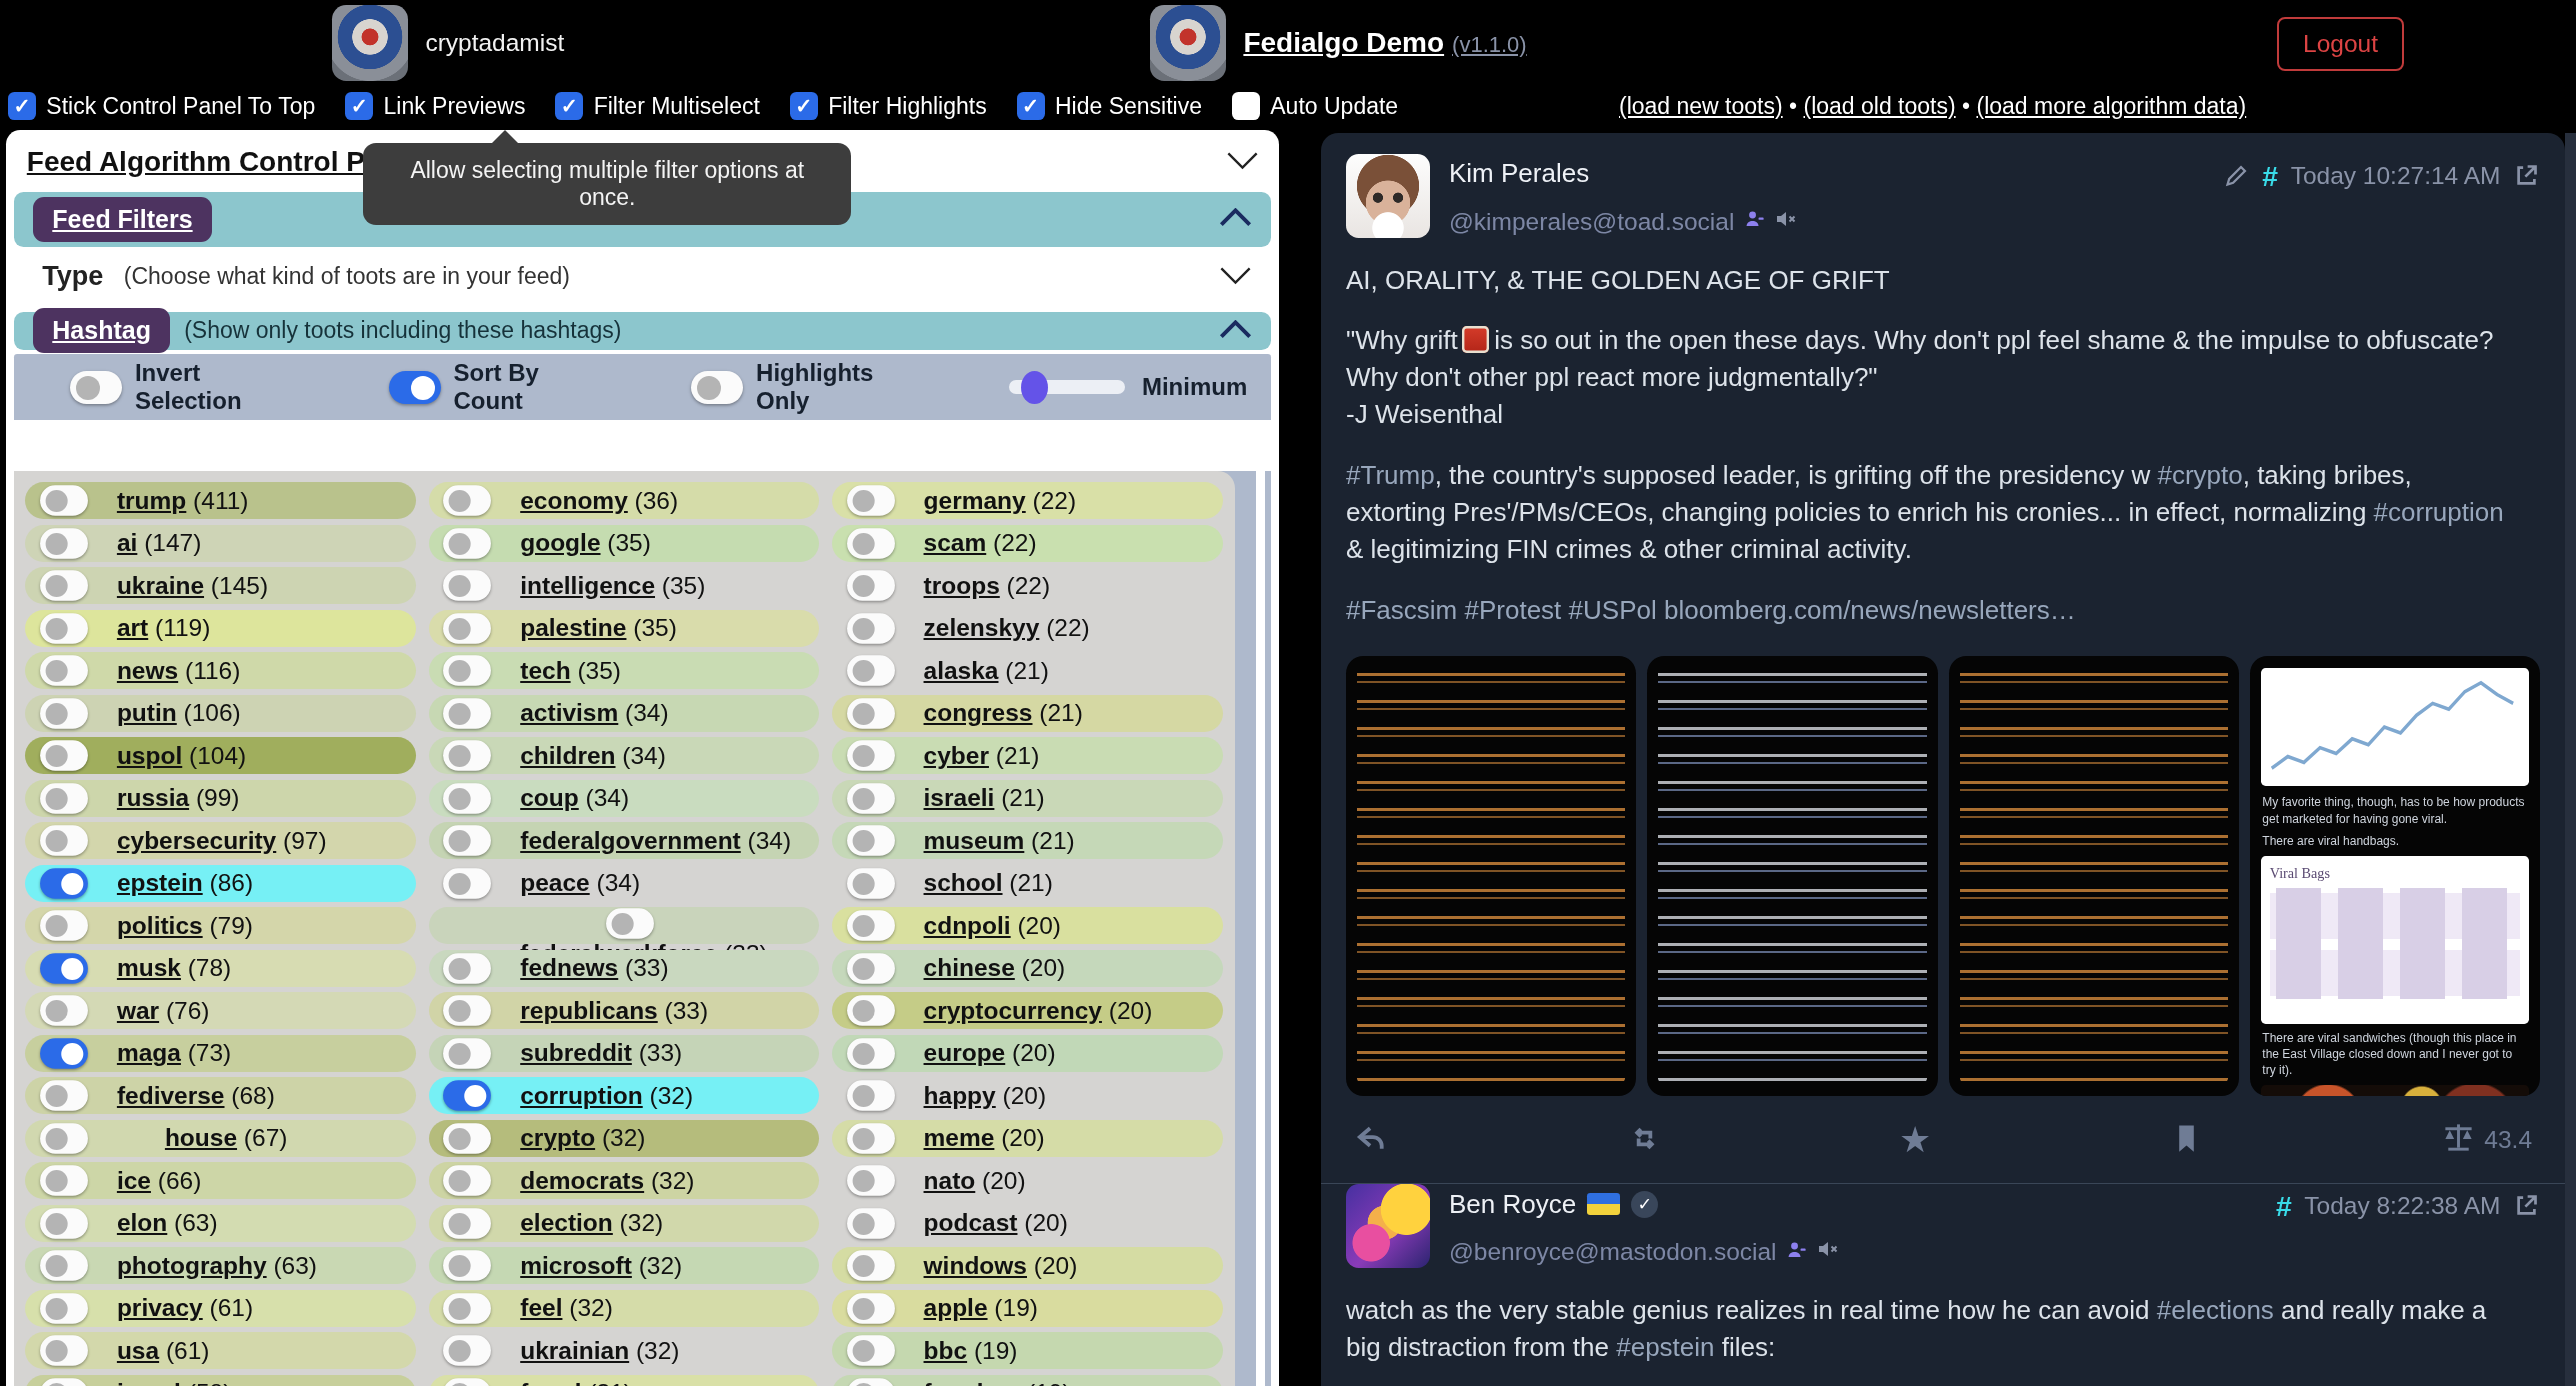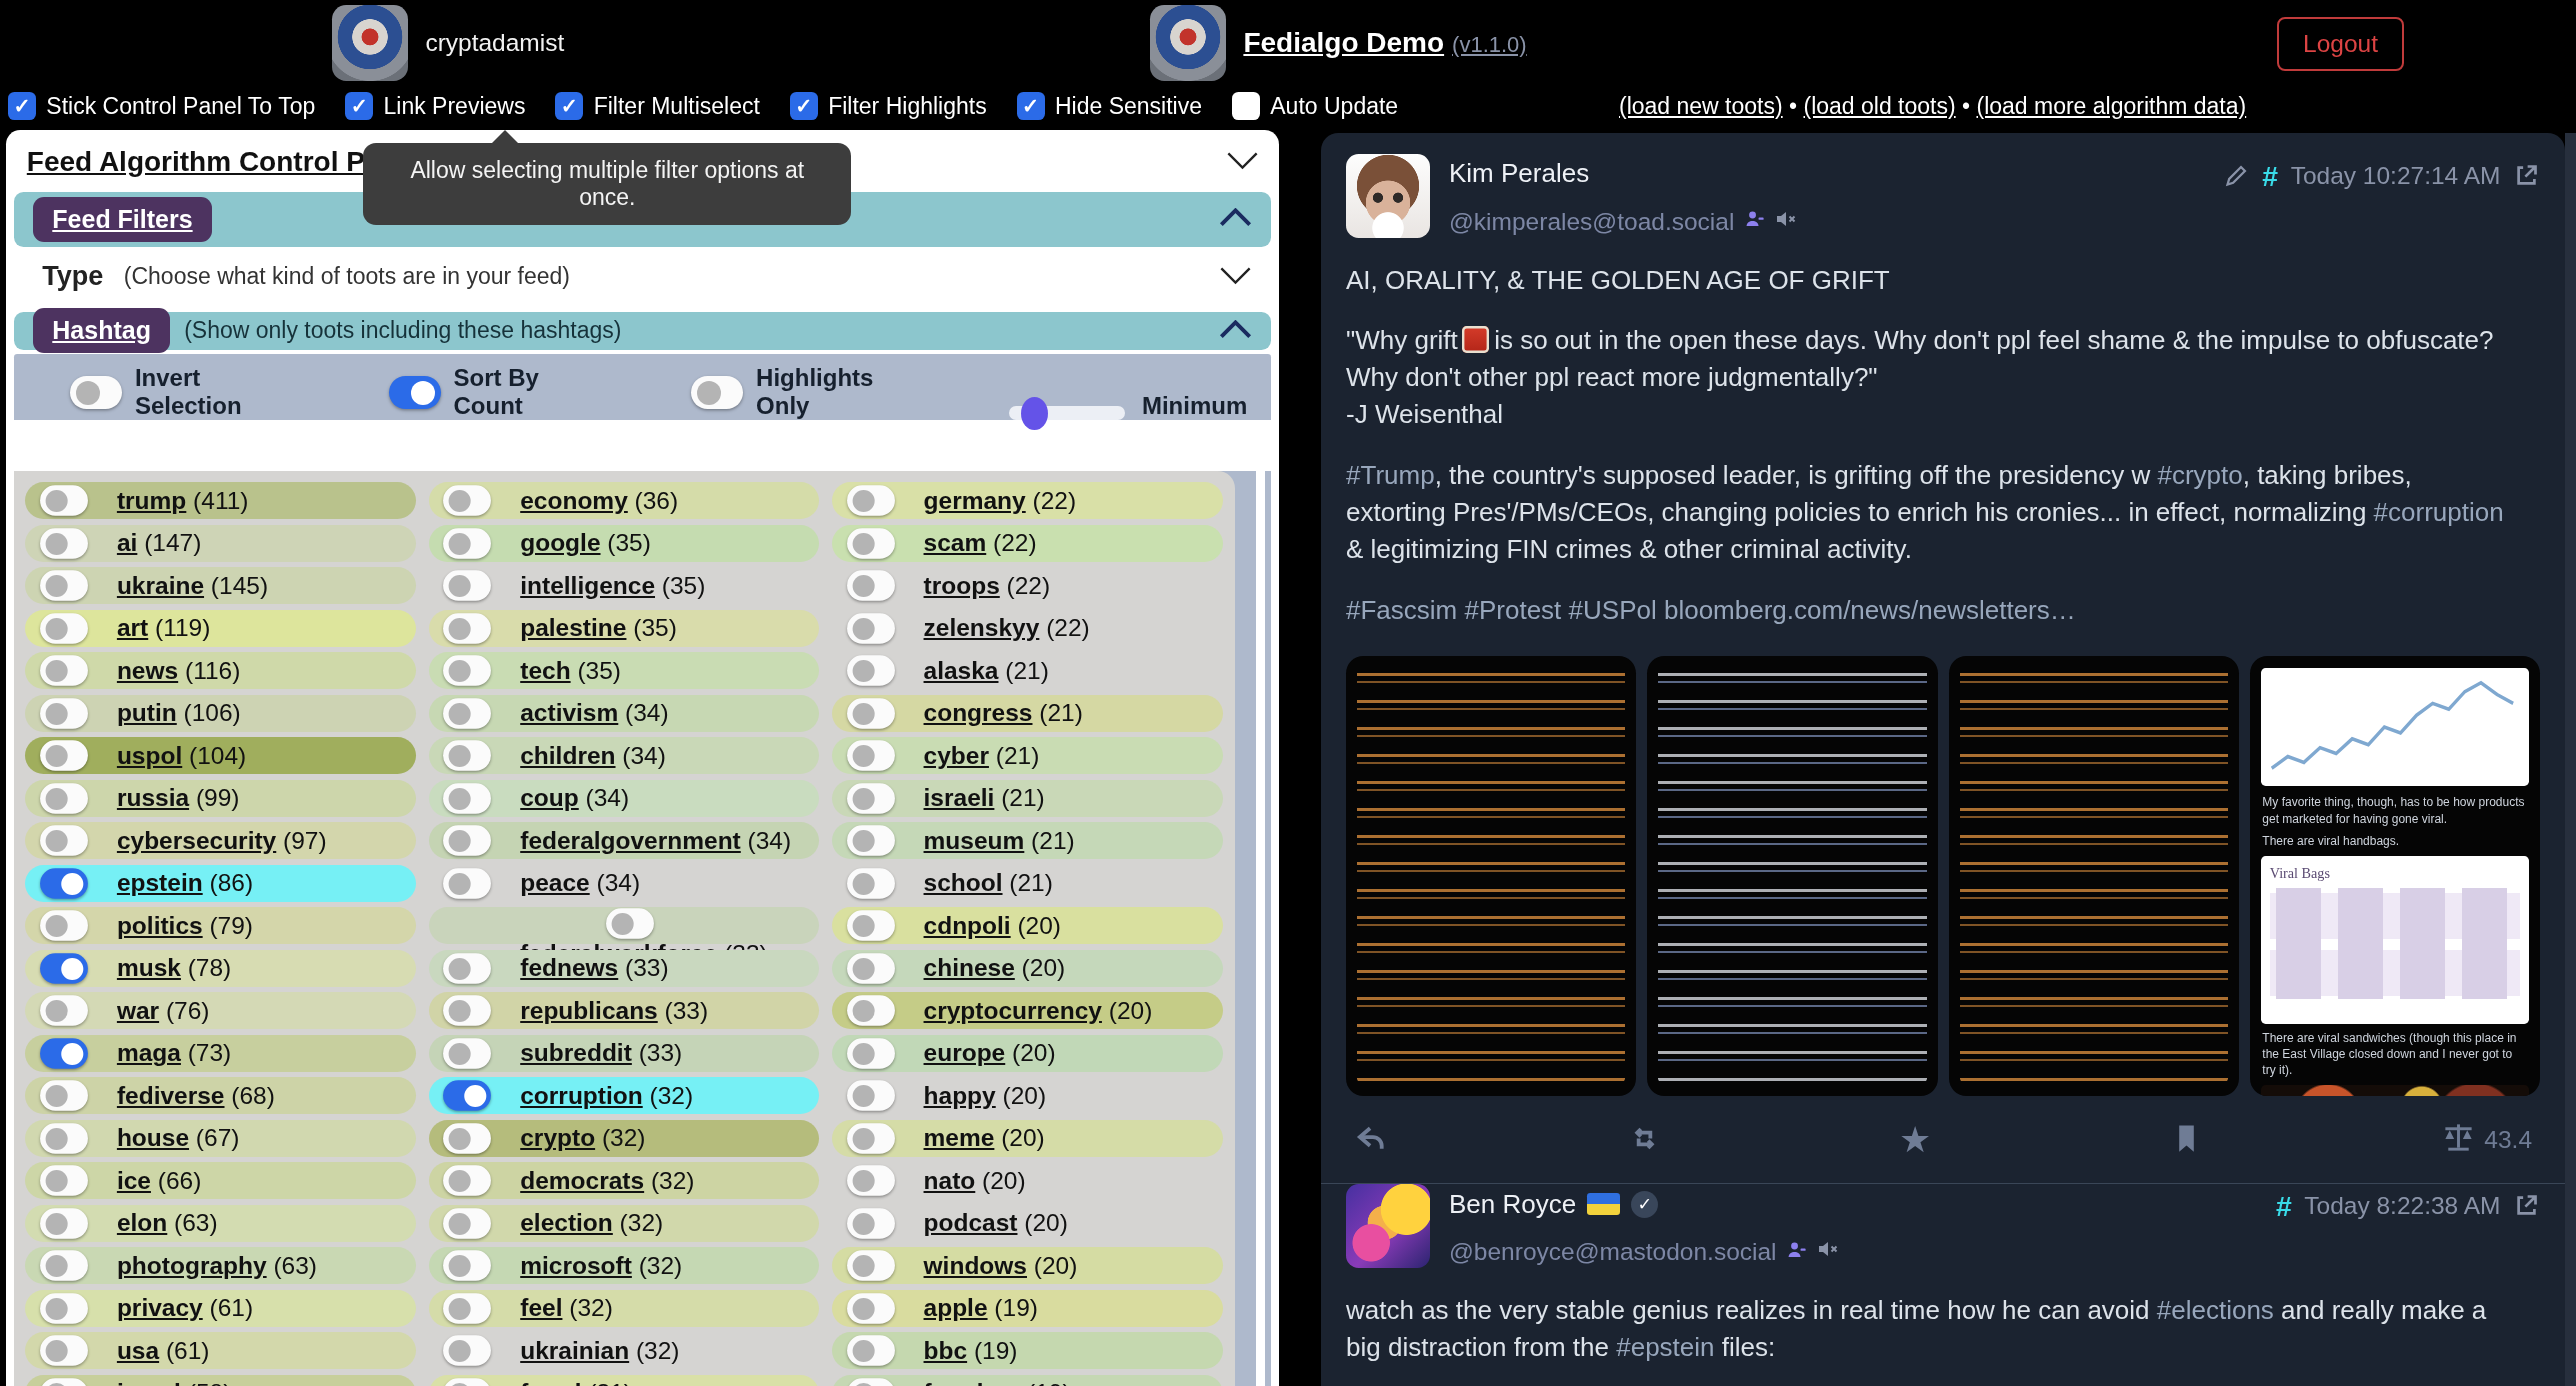--- a/index.html
+++ b/index.html
@@ -26,21 +26,21 @@
   #panel-header{height:51px;display:flex;align-items:center;padding:6.3px 20.5px 0 20.5px;}
   #panel-title{font-size:28px;font-weight:bold;color:#111;text-decoration:underline;}
   .chev{margin-left:auto;}
   svg.ch{width:33px;height:19px;}
   .band{margin:4.7px 8px 0 8px;border-radius:9.5px;background:#8cc6cd;height:55px;display:flex;align-items:center;padding:0 19px;}
   .pill{background:#4d3360;color:#fff;font-weight:bold;font-size:25px;border-radius:11px;padding:8px 19px;text-decoration:underline;}
   .band .desc{color:#16323a;font-size:23px;margin-left:14.2px;}
   #type-row{height:60px;display:flex;align-items:center;padding:0 27px 0 36px;background:#fff;}
   #type-row b{font-size:27px;color:#222;}
   #type-row .desc{font-size:23px;color:#333;margin-left:20.5px;}
-  #controls-band{margin:4.7px 8px 0 8px;background:#aeb9cc;height:66px;display:flex;align-items:flex-end;
+  #controls-band{margin:4.7px 8px 0 8px;background:#aeb9cc;height:66px;display:flex;align-items:center;
      border-radius:3.2px 3.2px 0 0;padding:0 24px;position:relative;}
   .tgl-group{display:flex;align-items:center;gap:12.6px;margin-right:95px;}
   .switch{width:52px;height:33px;border-radius:16.6px;background:#fbfbfb;position:relative;box-shadow:0 1.6px 3.2px rgba(0,0,0,.35);flex:0 0 auto;}
   .switch .knob{position:absolute;top:4.7px;left:5.5px;width:24px;height:24px;border-radius:50%;background:#b4b4b4;}
   .switch.on{background:#2b6be8;}
   .switch.on .knob{left:auto;right:5.5px;background:#fff;}
   .tgl-group .lbl{font-size:24px;font-weight:bold;color:#16202e;}
   #slider{width:126px;height:14.2px;border-radius:7.1px;background:#eceff5;position:relative;margin-right:17.4px;}
   #slider .knob{position:absolute;top:-9.5px;width:27px;height:33px;border-radius:50%;background:#6453e8;}
   #min-lbl{font-size:24px;font-weight:bold;color:#16202e;}
@@ -307,21 +307,21 @@
                 <span class="knob"></span>
               </span>
               <span class="tag-label"><b>maga</b><span class="cnt"> (73)</span></span>
             </div>
             <div class="tag-item" style="background: rgb(205, 211, 167);">
               <span class="switch">
                 <span class="knob"></span>
               </span>
               <span class="tag-label"><b>fediverse</b><span class="cnt"> (68)</span></span>
             </div>
-            <div class="tag-item" style="background: rgb(209, 216, 175);">
+            <div class="tag-item" style="background: rgb(209, 216, 175); gap: 48px;">
               <span class="switch">
                 <span class="knob"></span>
               </span>
               <span class="tag-label"><b>house</b><span class="cnt"> (67)</span></span>
             </div>
             <div class="tag-item" style="background: rgb(205, 214, 167);">
               <span class="switch">
                 <span class="knob"></span>
               </span>
               <span class="tag-label"><b>ice</b><span class="cnt"> (66)</span></span>

